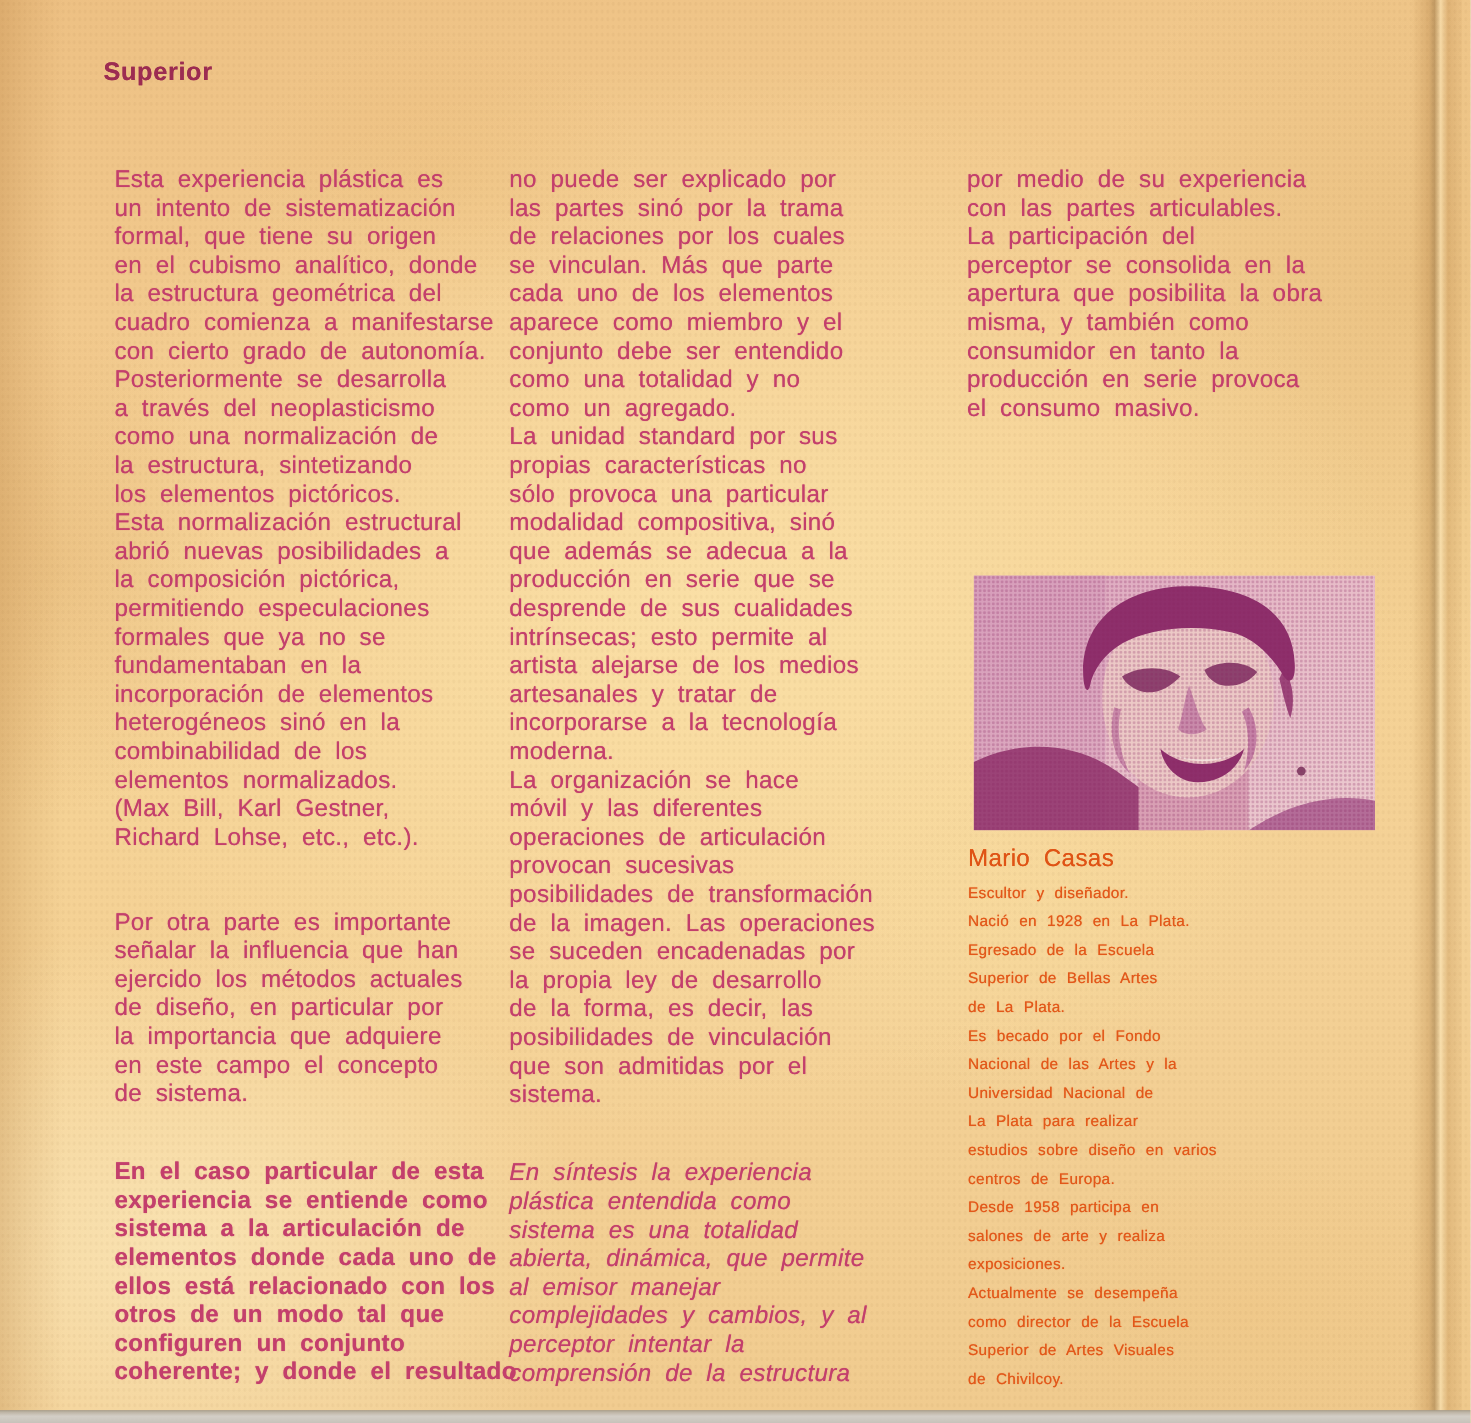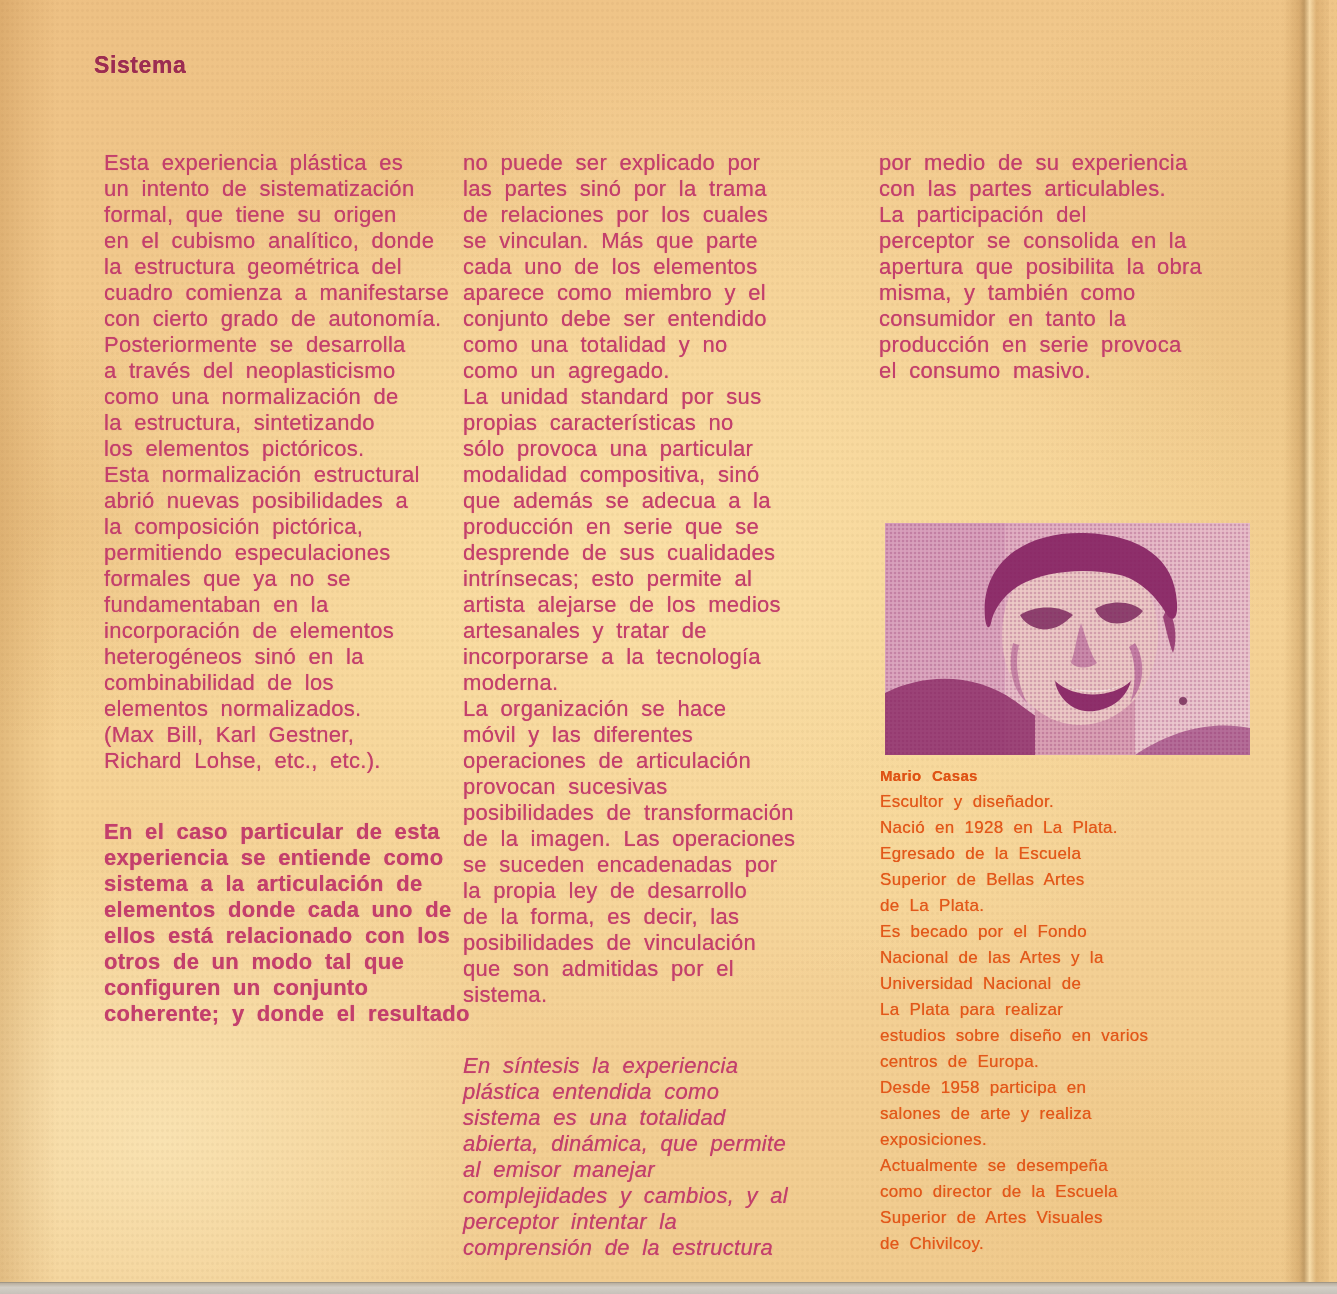--- a/index.html
+++ b/index.html
@@ -75,40 +75,40 @@
   }
   .photo-frame svg{display:block;}
   .halftone{
     position:absolute;inset:0;pointer-events:none;
     background-image:radial-gradient(rgba(135,35,95,0.33) 1px, rgba(0,0,0,0) 1.7px);
     background-size:4px 4px;
     opacity:.8;
   }
   .caption-name{
     margin:12px 0 0 1px;
-    font-size:15px;font-weight:bold;letter-spacing:.3px;word-spacing:6px;
+    font-size:22px;font-weight:normal;letter-spacing:.3px;word-spacing:6px;
     color:#df5315;text-shadow:0 0 .6px rgba(223,83,21,.9);
   }
   .bio-text{
     margin:5px 0 0 1px;
-    font-size:17px;line-height:26px;
+    font-size:14px;line-height:26px;
     letter-spacing:.3px;word-spacing:5px;
     color:#e2581a;text-shadow:0 0 .7px rgba(226,88,26,.85);
     white-space:pre-line;
   }
 </style>
 </head>
 <body>
 
 <div class="page">
 
   <div class="stains"></div>
   <div class="grain"></div>
 
-  <h1 class="page-title">Sistema</h1>
+  <h1 class="page-title">Superior</h1>
 
   <div class="col col1">
     <p class="body-text p1">Esta experiencia plástica es
 un intento de sistematización
 formal, que tiene su origen
 en el cubismo analítico, donde
 la estructura geométrica del
 cuadro comienza a manifestarse
 con cierto grado de autonomía.
 Posteriormente se desarrolla
@@ -121,20 +121,27 @@
 la composición pictórica,
 permitiendo especulaciones
 formales que ya no se
 fundamentaban en la
 incorporación de elementos
 heterogéneos sinó en la
 combinabilidad de los
 elementos normalizados.
 (Max Bill, Karl Gestner,
 Richard Lohse, etc., etc.).</p>
+    <p class="body-text p2">Por otra parte es importante
+señalar la influencia que han
+ejercido los métodos actuales
+de diseño, en particular por
+la importancia que adquiere
+en este campo el concepto
+de sistema.</p>
     <p class="body-text p3">En el caso particular de esta
 experiencia se entiende como
 sistema a la articulación de
 elementos donde cada uno de
 ellos está relacionado con los
 otros de un modo tal que
 configuren un conjunto
 coherente; y donde el resultado</p>
   </div>
 

